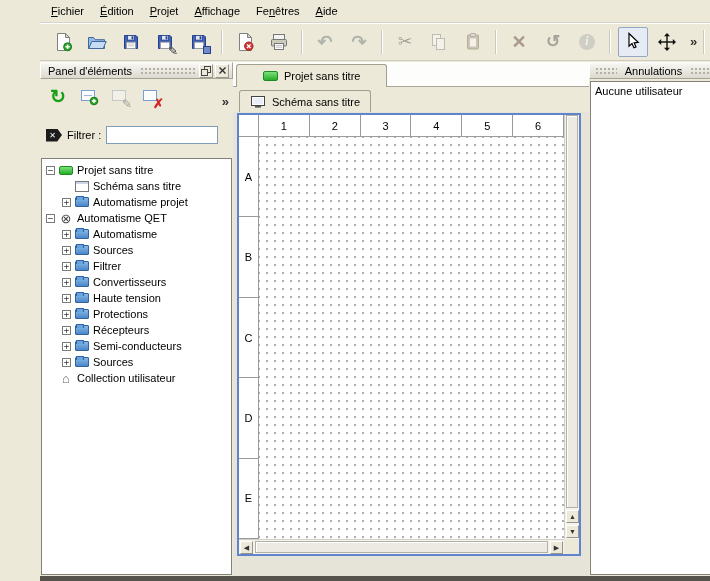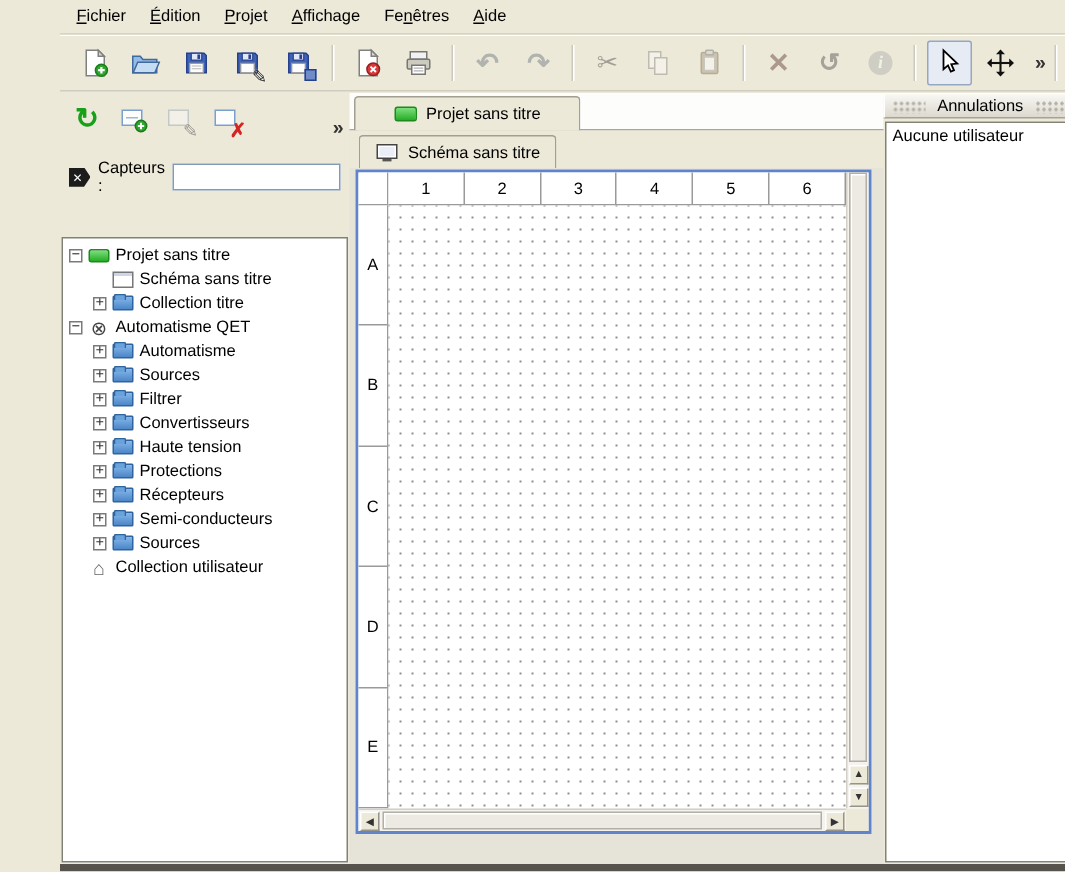--- a/index.html
+++ b/index.html
@@ -237,20 +237,35 @@
 
     <div class="spacer"></div>
     <div class="tsep"></div>
 
     <div class="tbtn">
       <span class="circle-i blue">i</span>
     </div>
   </div>
 
   <div class="dock left-dock">
+    <div class="dock-title">
+      <span class="dock-title-text">Panel d'éléments</span>
+      <span class="dock-grip"></span>
+      <span class="dock-btn">
+        <svg width="10" height="10" viewBox="0 0 10 10">
+          <rect x="3.5" y="0.5" width="6" height="6" fill="none" stroke="#444"></rect>
+          <rect x="0.5" y="3.5" width="6" height="6" fill="#ece9d8" stroke="#444"></rect>
+        </svg>
+      </span>
+      <span class="dock-btn">
+        <svg width="9" height="9" viewBox="0 0 9 9">
+          <path d="M1.5 1.5 L7.5 7.5 M7.5 1.5 L1.5 7.5" stroke="#333" stroke-width="1.4"></path>
+        </svg>
+      </span>
+    </div>
 
     <div class="panel-toolbar">
       <div class="pbtn">
         <span class="glyph g-refresh">↻</span>
       </div>
       <div class="pbtn">
         <svg class="svgi" width="20" height="18" viewBox="0 0 20 18">
           <rect x="2.5" y="2.5" width="13" height="10" fill="#fdfdfd" stroke="#7aa0cf"></rect>
           <path d="M5 7.5 h8" stroke="#9db8d8" stroke-width="1"></path>
           <circle cx="15" cy="13" r="3.8" fill="#2ea52e" stroke="#187a18"></circle>
@@ -269,39 +284,39 @@
         </svg>
         <span class="glyph" style="position:absolute; right:0; bottom:-1px; font-size:13px; font-weight:bold; color:#d42424;">✗</span>
       </div>
       <span class="glyph g-ovf pbtn-ovf">»</span>
     </div>
 
     <div class="filter-row">
       <span class="filter-icon">
         <span>✕</span>
       </span>
-      <span>Capteurs :</span>
+      <span>Filtrer :</span>
       <input class="filter-input" value="" style="">
     </div>
 
     <div class="tree" id="tree">
         <div class="tree-row" style="padding-left: 4px;">
           <span class="exp">−</span>
           <span class="ticon ticon-project"></span>
           <span>Projet sans titre</span>
         </div>
         <div class="tree-row" style="padding-left: 20px;">
           <span class="exp-spacer"></span>
           <span class="ticon ticon-schema"></span>
           <span>Schéma sans titre</span>
         </div>
         <div class="tree-row" style="padding-left: 20px;">
           <span class="exp">+</span>
           <span class="ticon ticon-folder"></span>
-          <span>Collection titre</span>
+          <span>Automatisme projet</span>
         </div>
         <div class="tree-row" style="padding-left: 4px;">
           <span class="exp">−</span>
           <span class="ticon ticon-qet">⊗</span>
           <span>Automatisme QET</span>
         </div>
         <div class="tree-row" style="padding-left: 20px;">
           <span class="exp">+</span>
           <span class="ticon ticon-folder"></span>
           <span>Automatisme</span>

